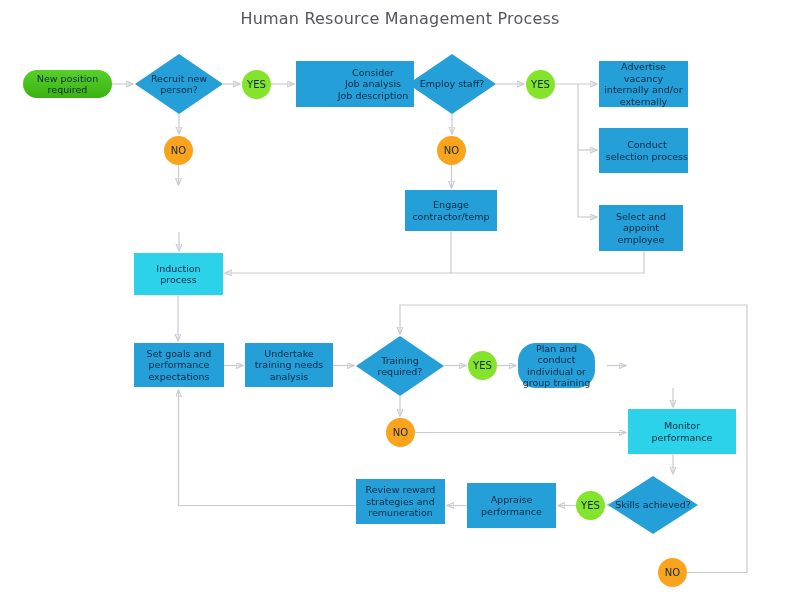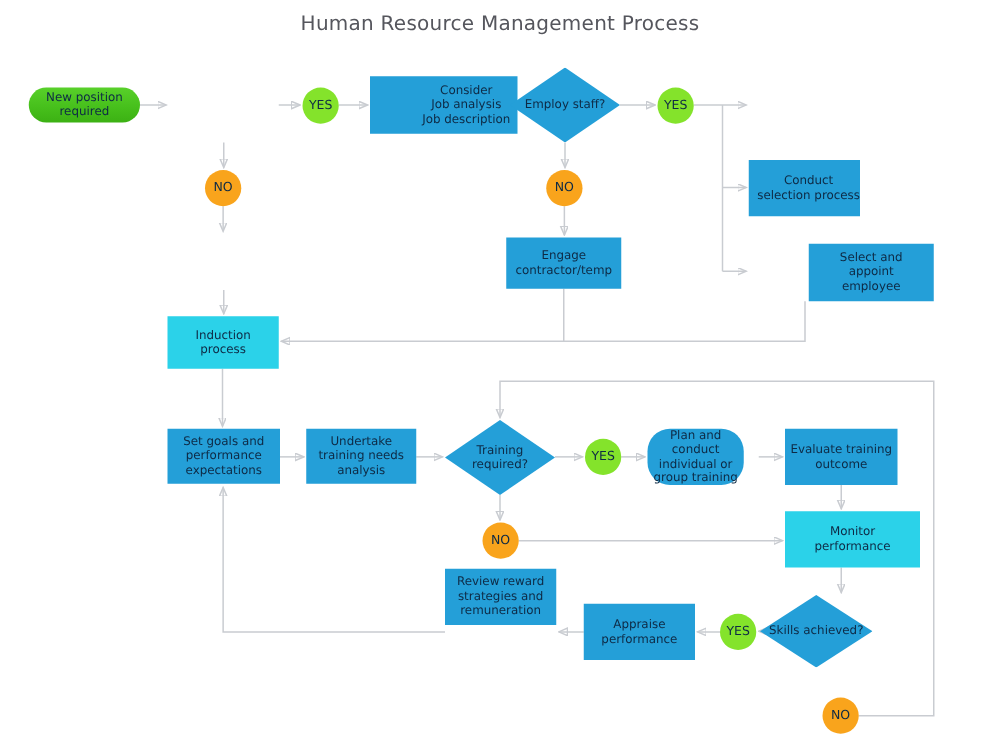--- a/index.html
+++ b/index.html
@@ -77,47 +77,58 @@
     <path d="M467,505.5 H447" marker-end="url(#arr)"></path>
     <path d="M356,505.5 H178.5 V390" marker-end="url(#arr)"></path>
     <path d="M687,572.5 H747 V305 H400 V334" marker-end="url(#arr)"></path>
   </svg>
 
   <div class="shape term" style="left:23px;top:70px;width:89px;height:28px;">
     <span class="lbl">New position
 required</span>
   </div>
 
+  <div class="shape diamond" style="left:135px;top:54px;width:88px;height:60px;">
+    <span class="bg"></span>
+    <span class="lbl">Recruit new
+person?</span>
+  </div>
 
   <div class="shape circle yes" style="left:242px;top:70px;width:29px;height:29px;">
     <span class="lbl">YES</span>
   </div>
 
   <div class="shape rect" style="left:296px;top:61px;width:82px;height:46px;padding-left:36px;">
     <span class="lbl">Consider
 Job analysis
 Job description</span>
   </div>
 
   <div class="shape diamond" style="left:408px;top:54px;width:88px;height:60px;">
     <span class="bg"></span>
     <span class="lbl">Employ staff?</span>
   </div>
 
   <div class="shape circle yes" style="left:526px;top:70px;width:29px;height:29px;">
     <span class="lbl">YES</span>
   </div>
 
+  <div class="shape rect" style="left:599px;top:61px;width:89px;height:46px;">
+    <span class="lbl">Advertise
+vacancy
+internally and/or
+externally</span>
+  </div>
 
   <div class="shape rect" style="left:599px;top:128px;width:89px;height:45px;justify-content:flex-end;">
     <span class="lbl">Conduct
 selection process</span>
   </div>
 
-  <div class="shape rect" style="left:599px;top:195px;width:100px;height:46px;margin-left:48px;">
+  <div class="shape rect" style="left:599px;top:205px;width:84px;height:46px;">
     <span class="lbl">Select and
 appoint
 employee</span>
   </div>
 
   <div class="shape circle no" style="left:164px;top:136px;width:29px;height:29px;">
     <span class="lbl">NO</span>
   </div>
 
   <div class="shape circle no" style="left:437px;top:136px;width:29px;height:29px;">
@@ -156,24 +167,20 @@
   <div class="shape circle yes" style="left:468px;top:351px;width:29px;height:29px;">
     <span class="lbl">YES</span>
   </div>
 
   <div class="shape rect" style="left:518px;top:343px;width:77px;height:45px;border-radius:18px;">
     <span class="lbl">Plan and conduct
 individual or
 group training</span>
   </div>
 
-  <div class="shape rect" style="left:628px;top:343px;width:90px;height:45px;">
-    <span class="lbl">Evaluate training
-outcome</span>
-  </div>
 
   <div class="shape circle no" style="left:386px;top:418px;width:29px;height:29px;">
     <span class="lbl">NO</span>
   </div>
 
   <div class="shape cyan" style="left:628px;top:409px;width:108px;height:45px;">
     <span class="lbl">Monitor
 performance</span>
   </div>
 
@@ -184,21 +191,21 @@
 
   <div class="shape circle yes" style="left:576px;top:491px;width:29px;height:29px;">
     <span class="lbl">YES</span>
   </div>
 
   <div class="shape rect" style="left:467px;top:483px;width:89px;height:45px;">
     <span class="lbl">Appraise
 performance</span>
   </div>
 
-  <div class="shape rect" style="left:356px;top:455px;width:89px;height:45px;">
+  <div class="shape rect" style="left:356px;top:479px;width:89px;height:45px;">
     <span class="lbl">Review reward
 strategies and
 remuneration</span>
   </div>
 
   <div class="shape circle no" style="left:658px;top:558px;width:29px;height:29px;">
     <span class="lbl">NO</span>
   </div>
 
 </div>

